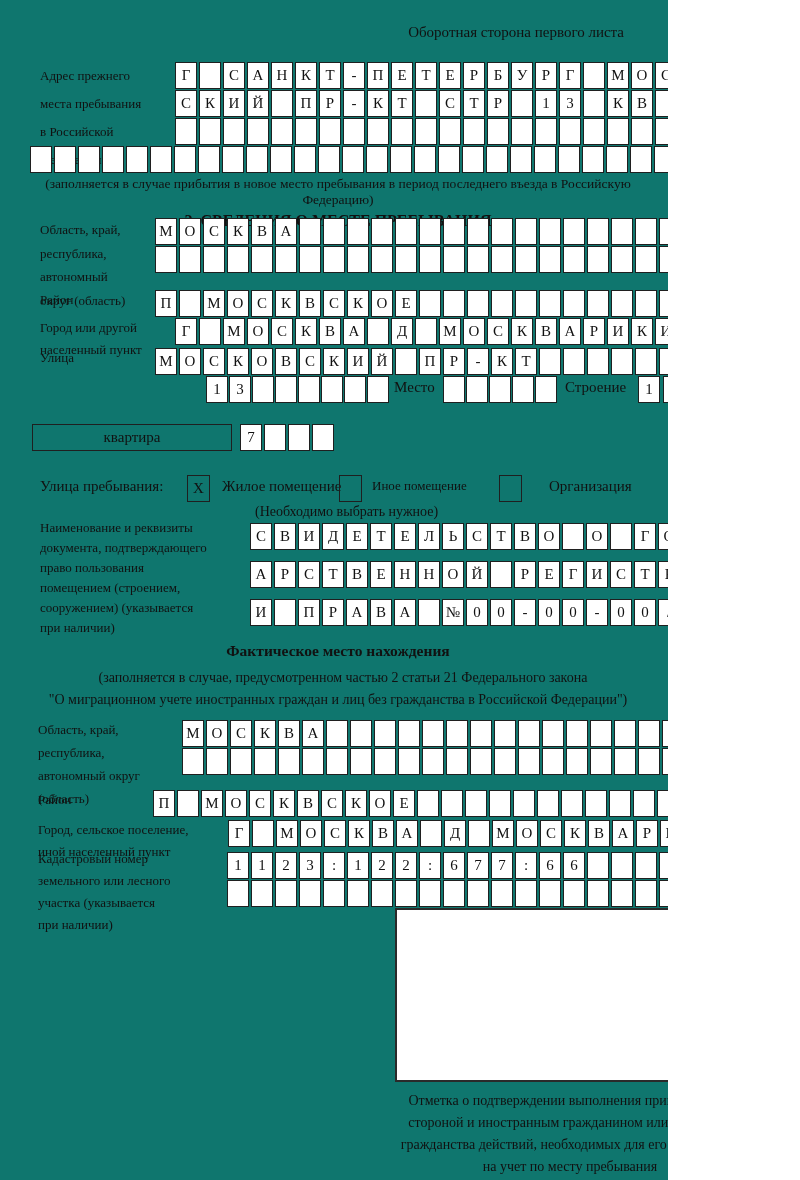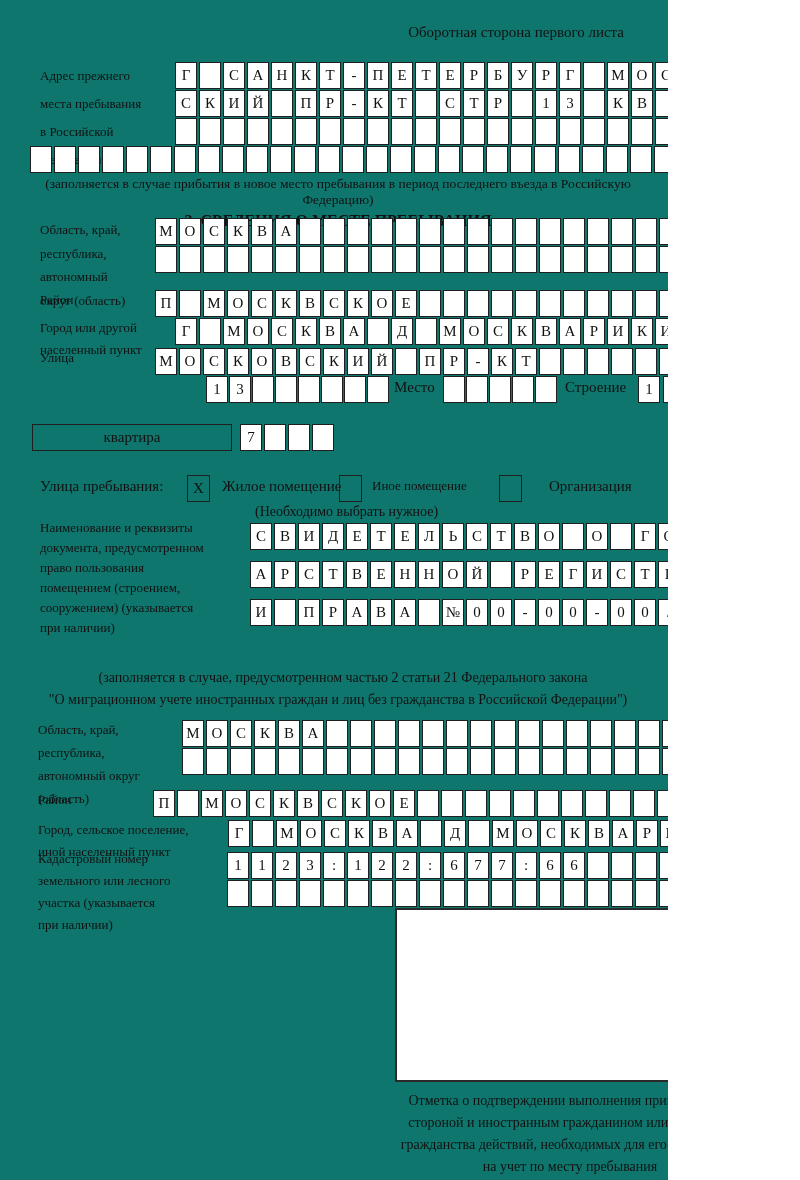--- a/index.html
+++ b/index.html
@@ -397,21 +397,21 @@
     <span>X</span>
   </div>
   <div class="abs t-opt1">Жилое помещение</div>
   <div class="abs cb cb2"></div>
   <div class="abs t-opt2">Иное помещение</div>
   <div class="abs cb cb3"></div>
   <div class="abs t-opt3">Организация</div>
   <div class="abs t-choose">(Необходимо выбрать нужное)</div>
 
   <div class="abs lbl lb-doc">Наименование и реквизиты
-документа, предусмотренном
+документа, подтверждающего
 право пользования
 помещением (строением,
 сооружением) (указывается
 при наличии)</div>
   <div class="cellrow g-doc1">
       <div class="cell">С</div>
       <div class="cell">В</div>
       <div class="cell">И</div>
       <div class="cell">Д</div>
       <div class="cell">Е</div>
@@ -472,20 +472,21 @@
       <div class="cell">0</div>
       <div class="cell">-</div>
       <div class="cell">0</div>
       <div class="cell">0</div>
       <div class="cell">/</div>
       <div class="cell">0</div>
       <div class="cell">0</div>
       <div class="cell">0</div>
     </div>
 
+  <div class="abs center t-fact">Фактическое место нахождения</div>
   <div class="abs center t-fnote1">(заполняется в случае, предусмотренном частью 2 статьи 21 Федерального закона</div>
   <div class="abs center t-fnote2">"О миграционном учете иностранных граждан и лиц без гражданства в Российской Федерации")</div>
 
   <div class="abs lbl lb-fregion">Область, край,
 республика,
 автономный округ
 (область)</div>
   <div class="cellrow g-fregion1">
       <div class="cell">М</div>
       <div class="cell">О</div>

